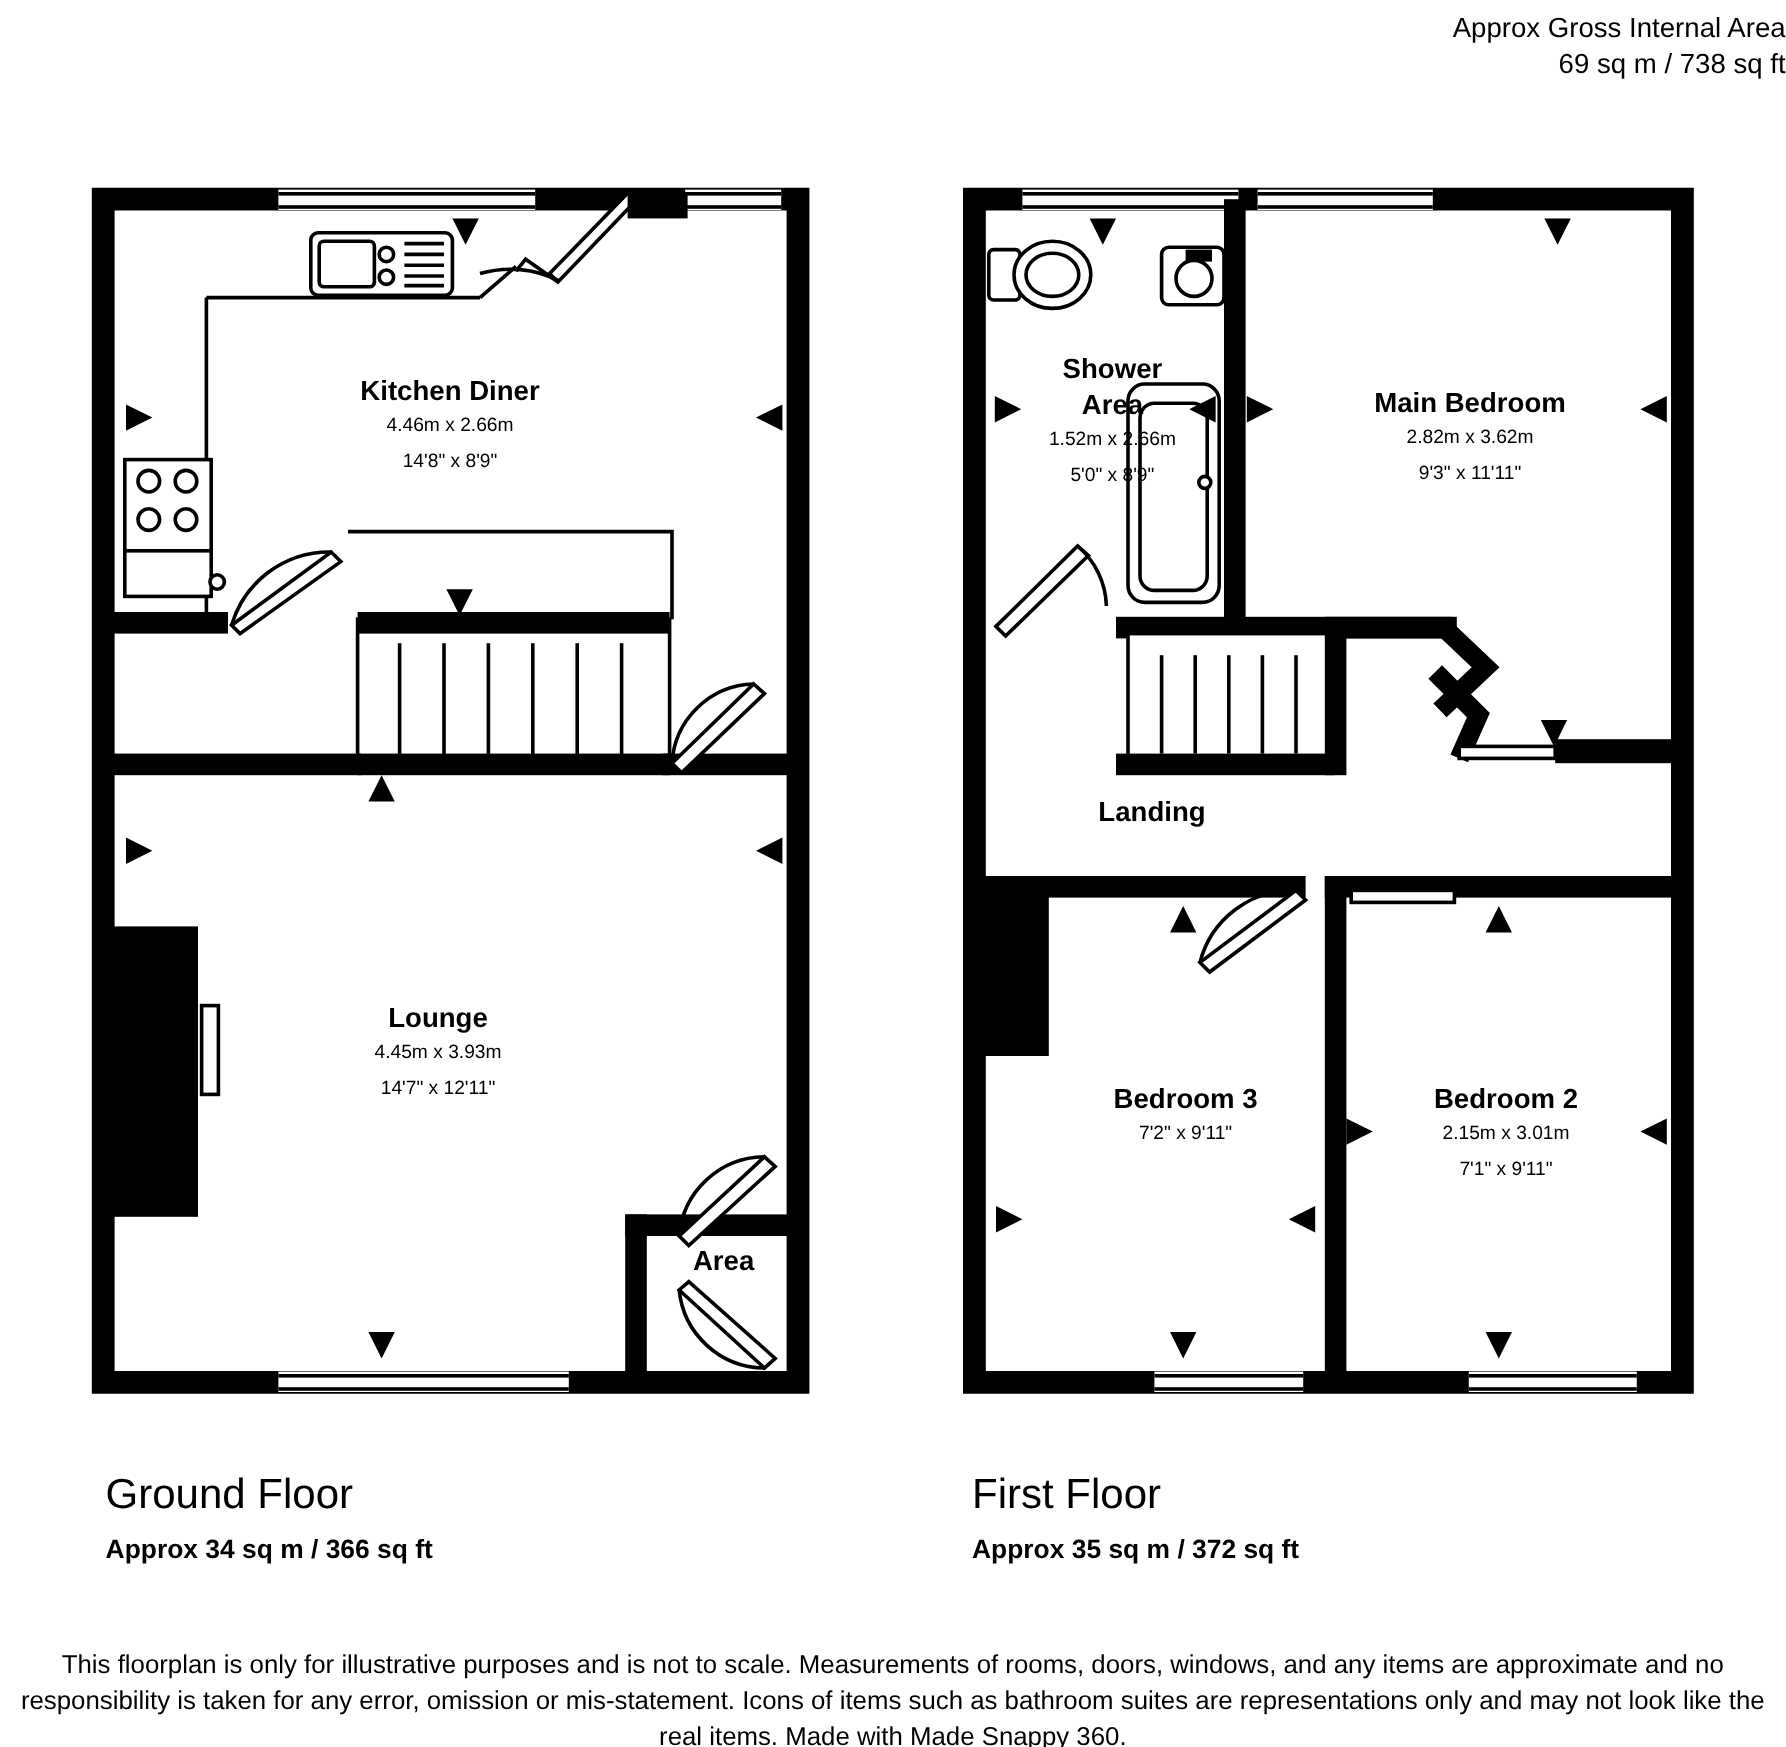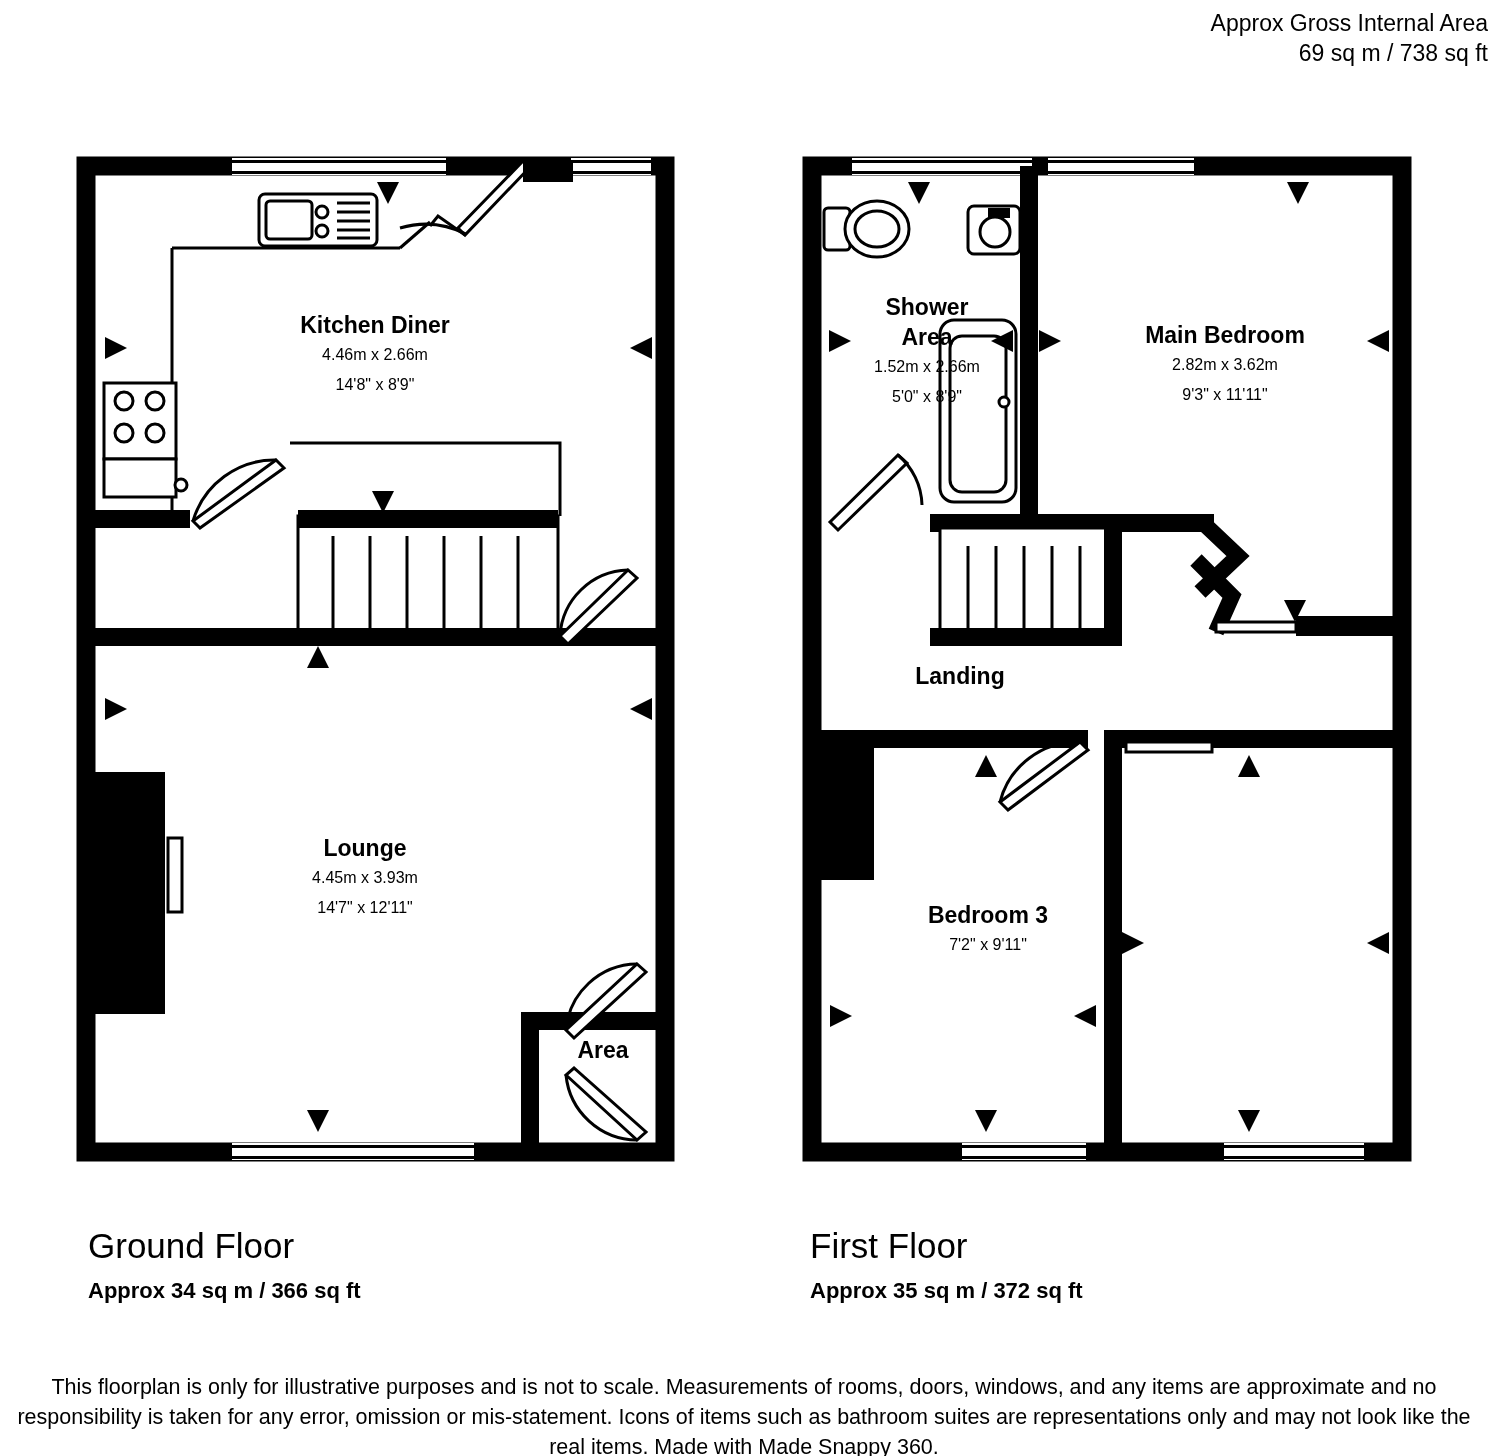--- a/index.html
+++ b/index.html
@@ -292,20 +292,25 @@
 
   <div class="lbl" style="left:855px; top:661px; width:210px;">
     <div class="rname">Landing</div>
   </div>
 
   <div class="lbl" style="left:840px; top:900px; width:296px;">
     <div class="rname">Bedroom 3</div>
     <div class="rdim">7'2" x 9'11"</div>
   </div>
 
+  <div class="lbl" style="left:1107px; top:900px; width:296px;">
+    <div class="rname">Bedroom 2</div>
+    <div class="rdim">2.15m x 3.01m</div>
+    <div class="rdim">7'1" x 9'11"</div>
+  </div>
 
   <div class="floor-title" style="left:88px; top:1228px;">Ground Floor</div>
   <div class="floor-area" style="left:88px; top:1277px;">Approx 34 sq m / 366 sq ft</div>
 
   <div class="floor-title" style="left:810px; top:1228px;">First Floor</div>
   <div class="floor-area" style="left:810px; top:1277px;">Approx 35 sq m / 372 sq ft</div>
 
   <div class="disclaimer">This floorplan is only for illustrative purposes and is not to scale. Measurements of rooms, doors, windows, and any items are approximate and no responsibility is taken for any error, omission or mis-statement. Icons of items such as bathroom suites are representations only and may not look like the real items. Made with Made Snappy 360.</div>
 </div>
 

